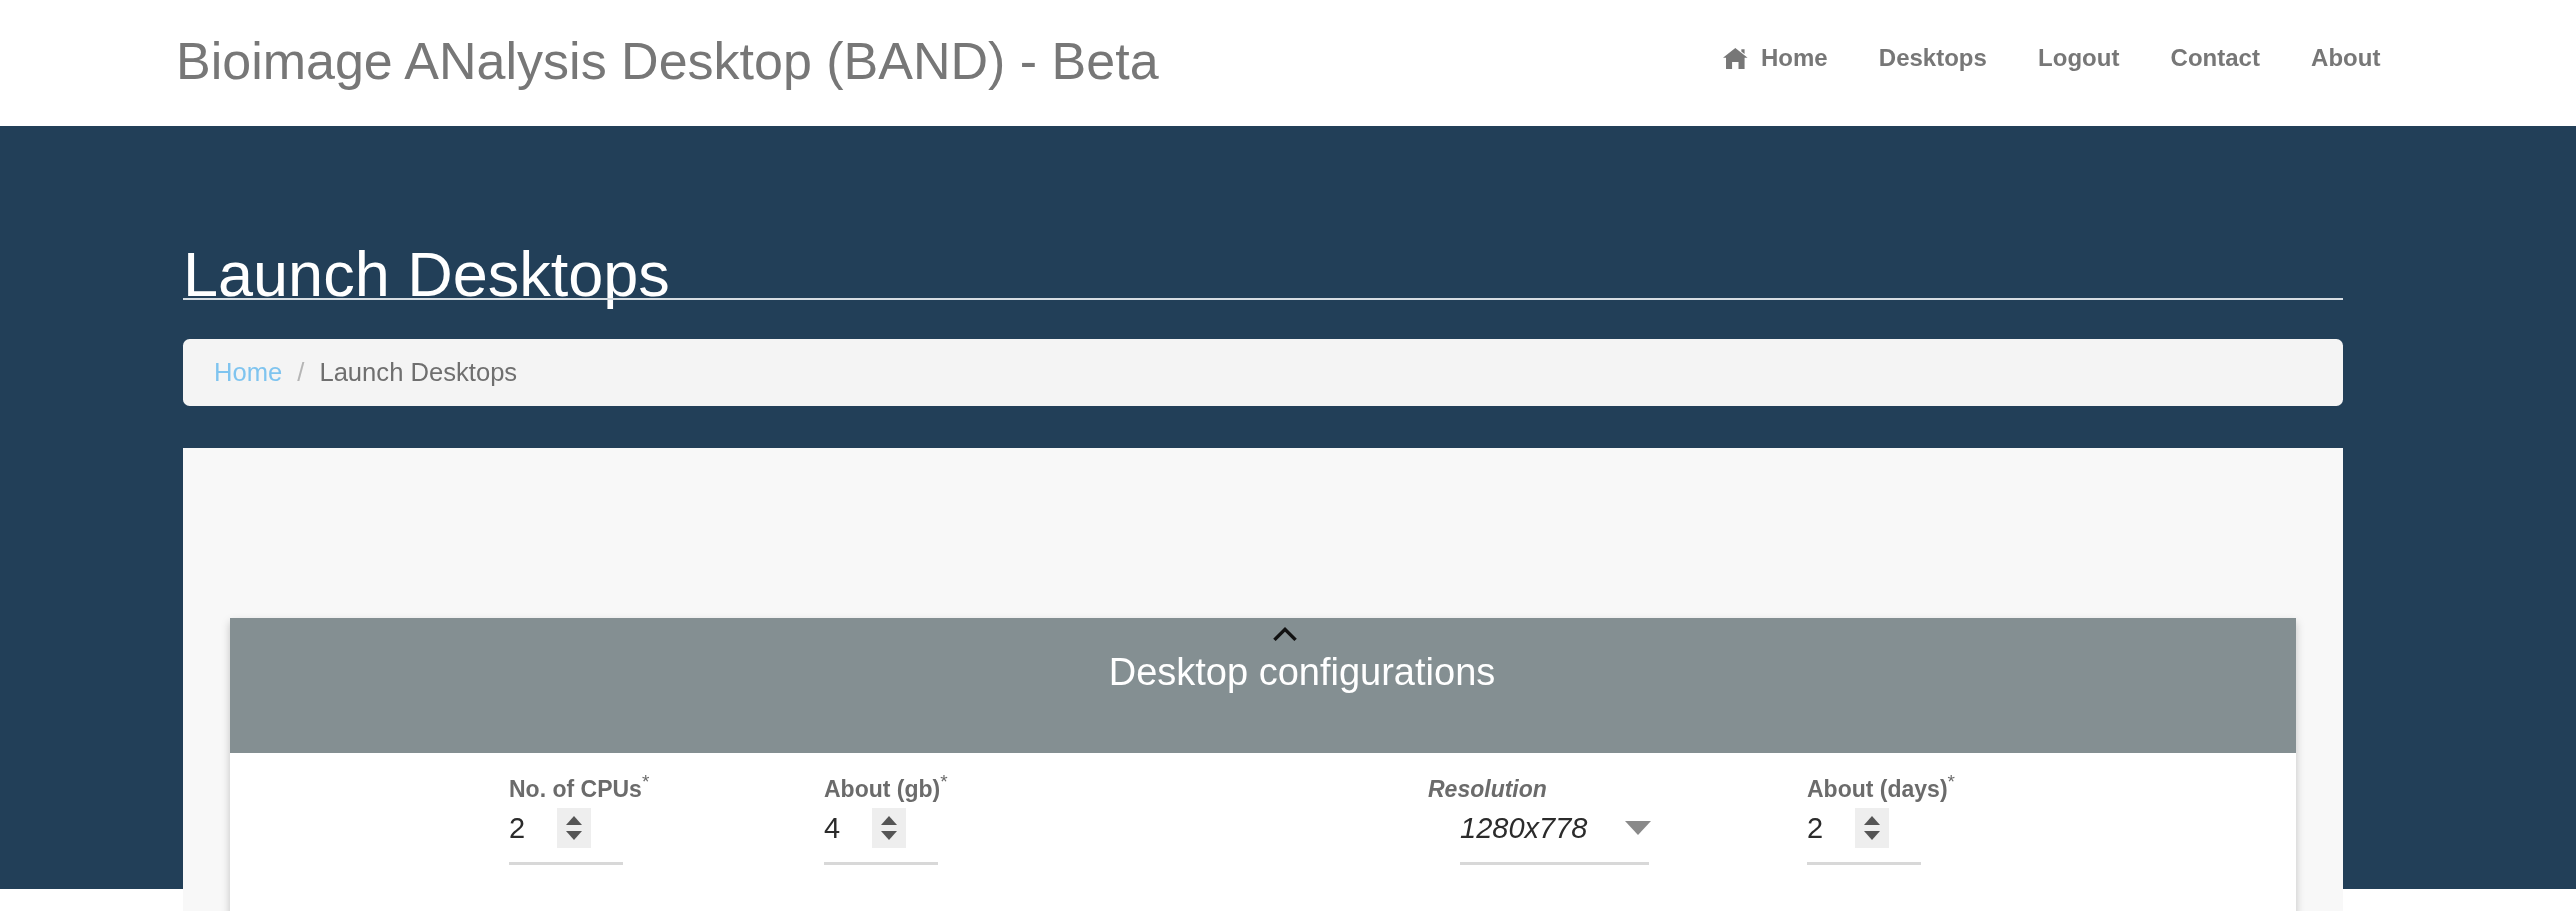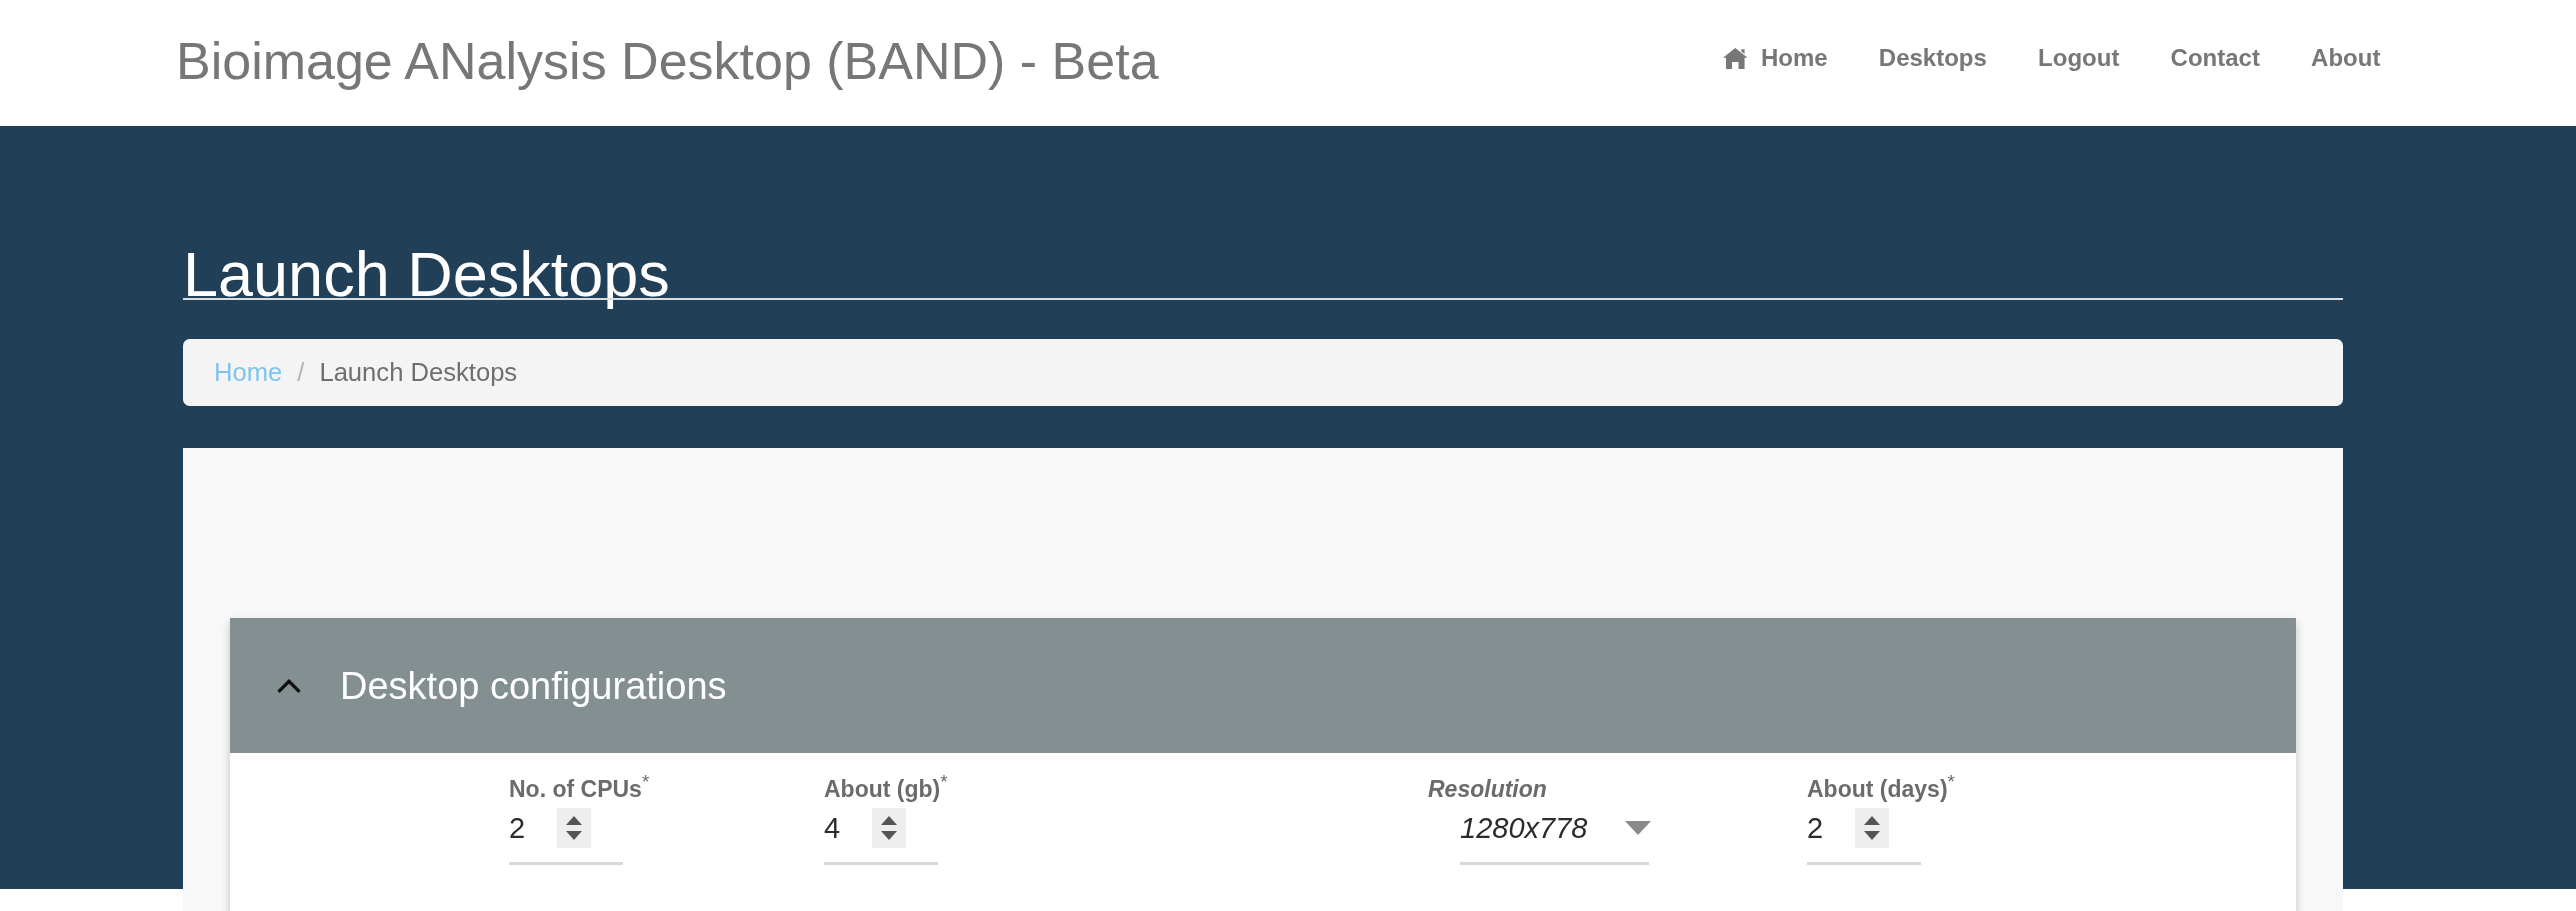--- a/index.html
+++ b/index.html
@@ -155,20 +155,21 @@
     box-sizing: border-box;
   }
   .panel-header {
     height: 135px;
     background: #848F92;
     display: flex;
     align-items: center;
     padding-left: 43px;
     box-sizing: border-box;
     cursor: pointer;
+    flex-direction: column;
   }
   .chev-icon {
     width: 32px;
     height: 32px;
     flex: 0 0 auto;
     display: block;
   }
   .panel-title {
     font-size: 38px;
     line-height: 44px;

